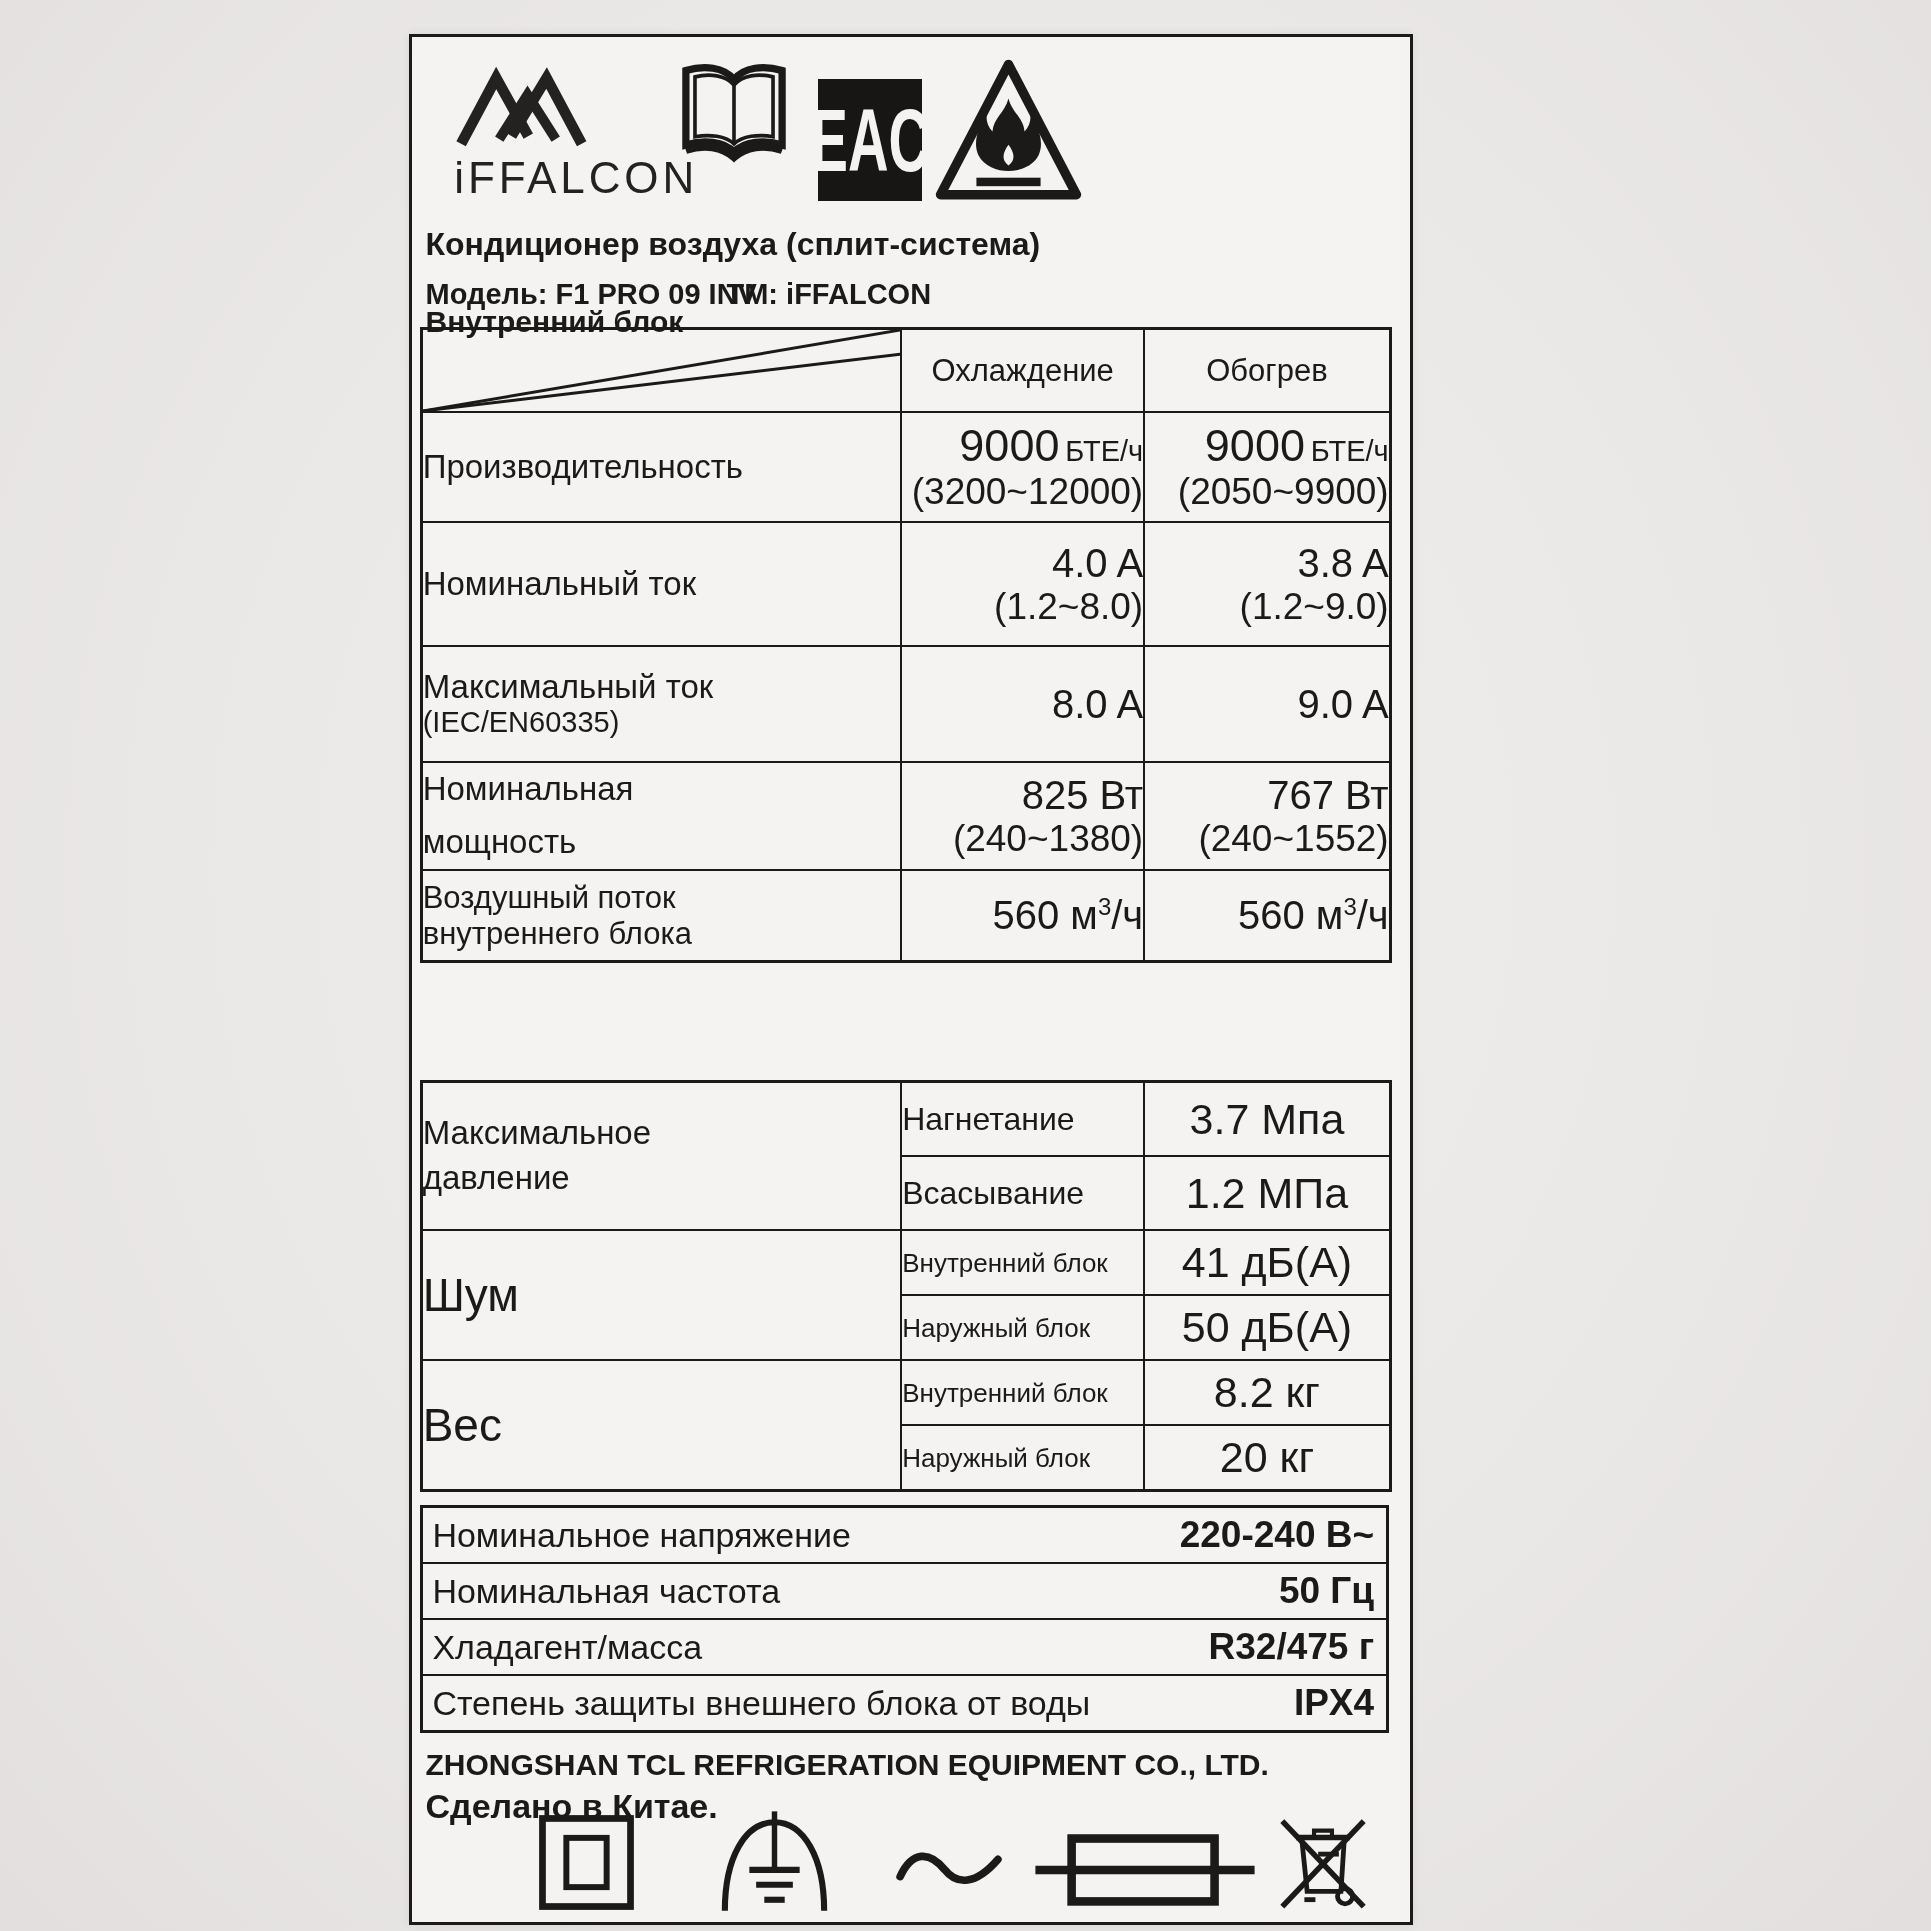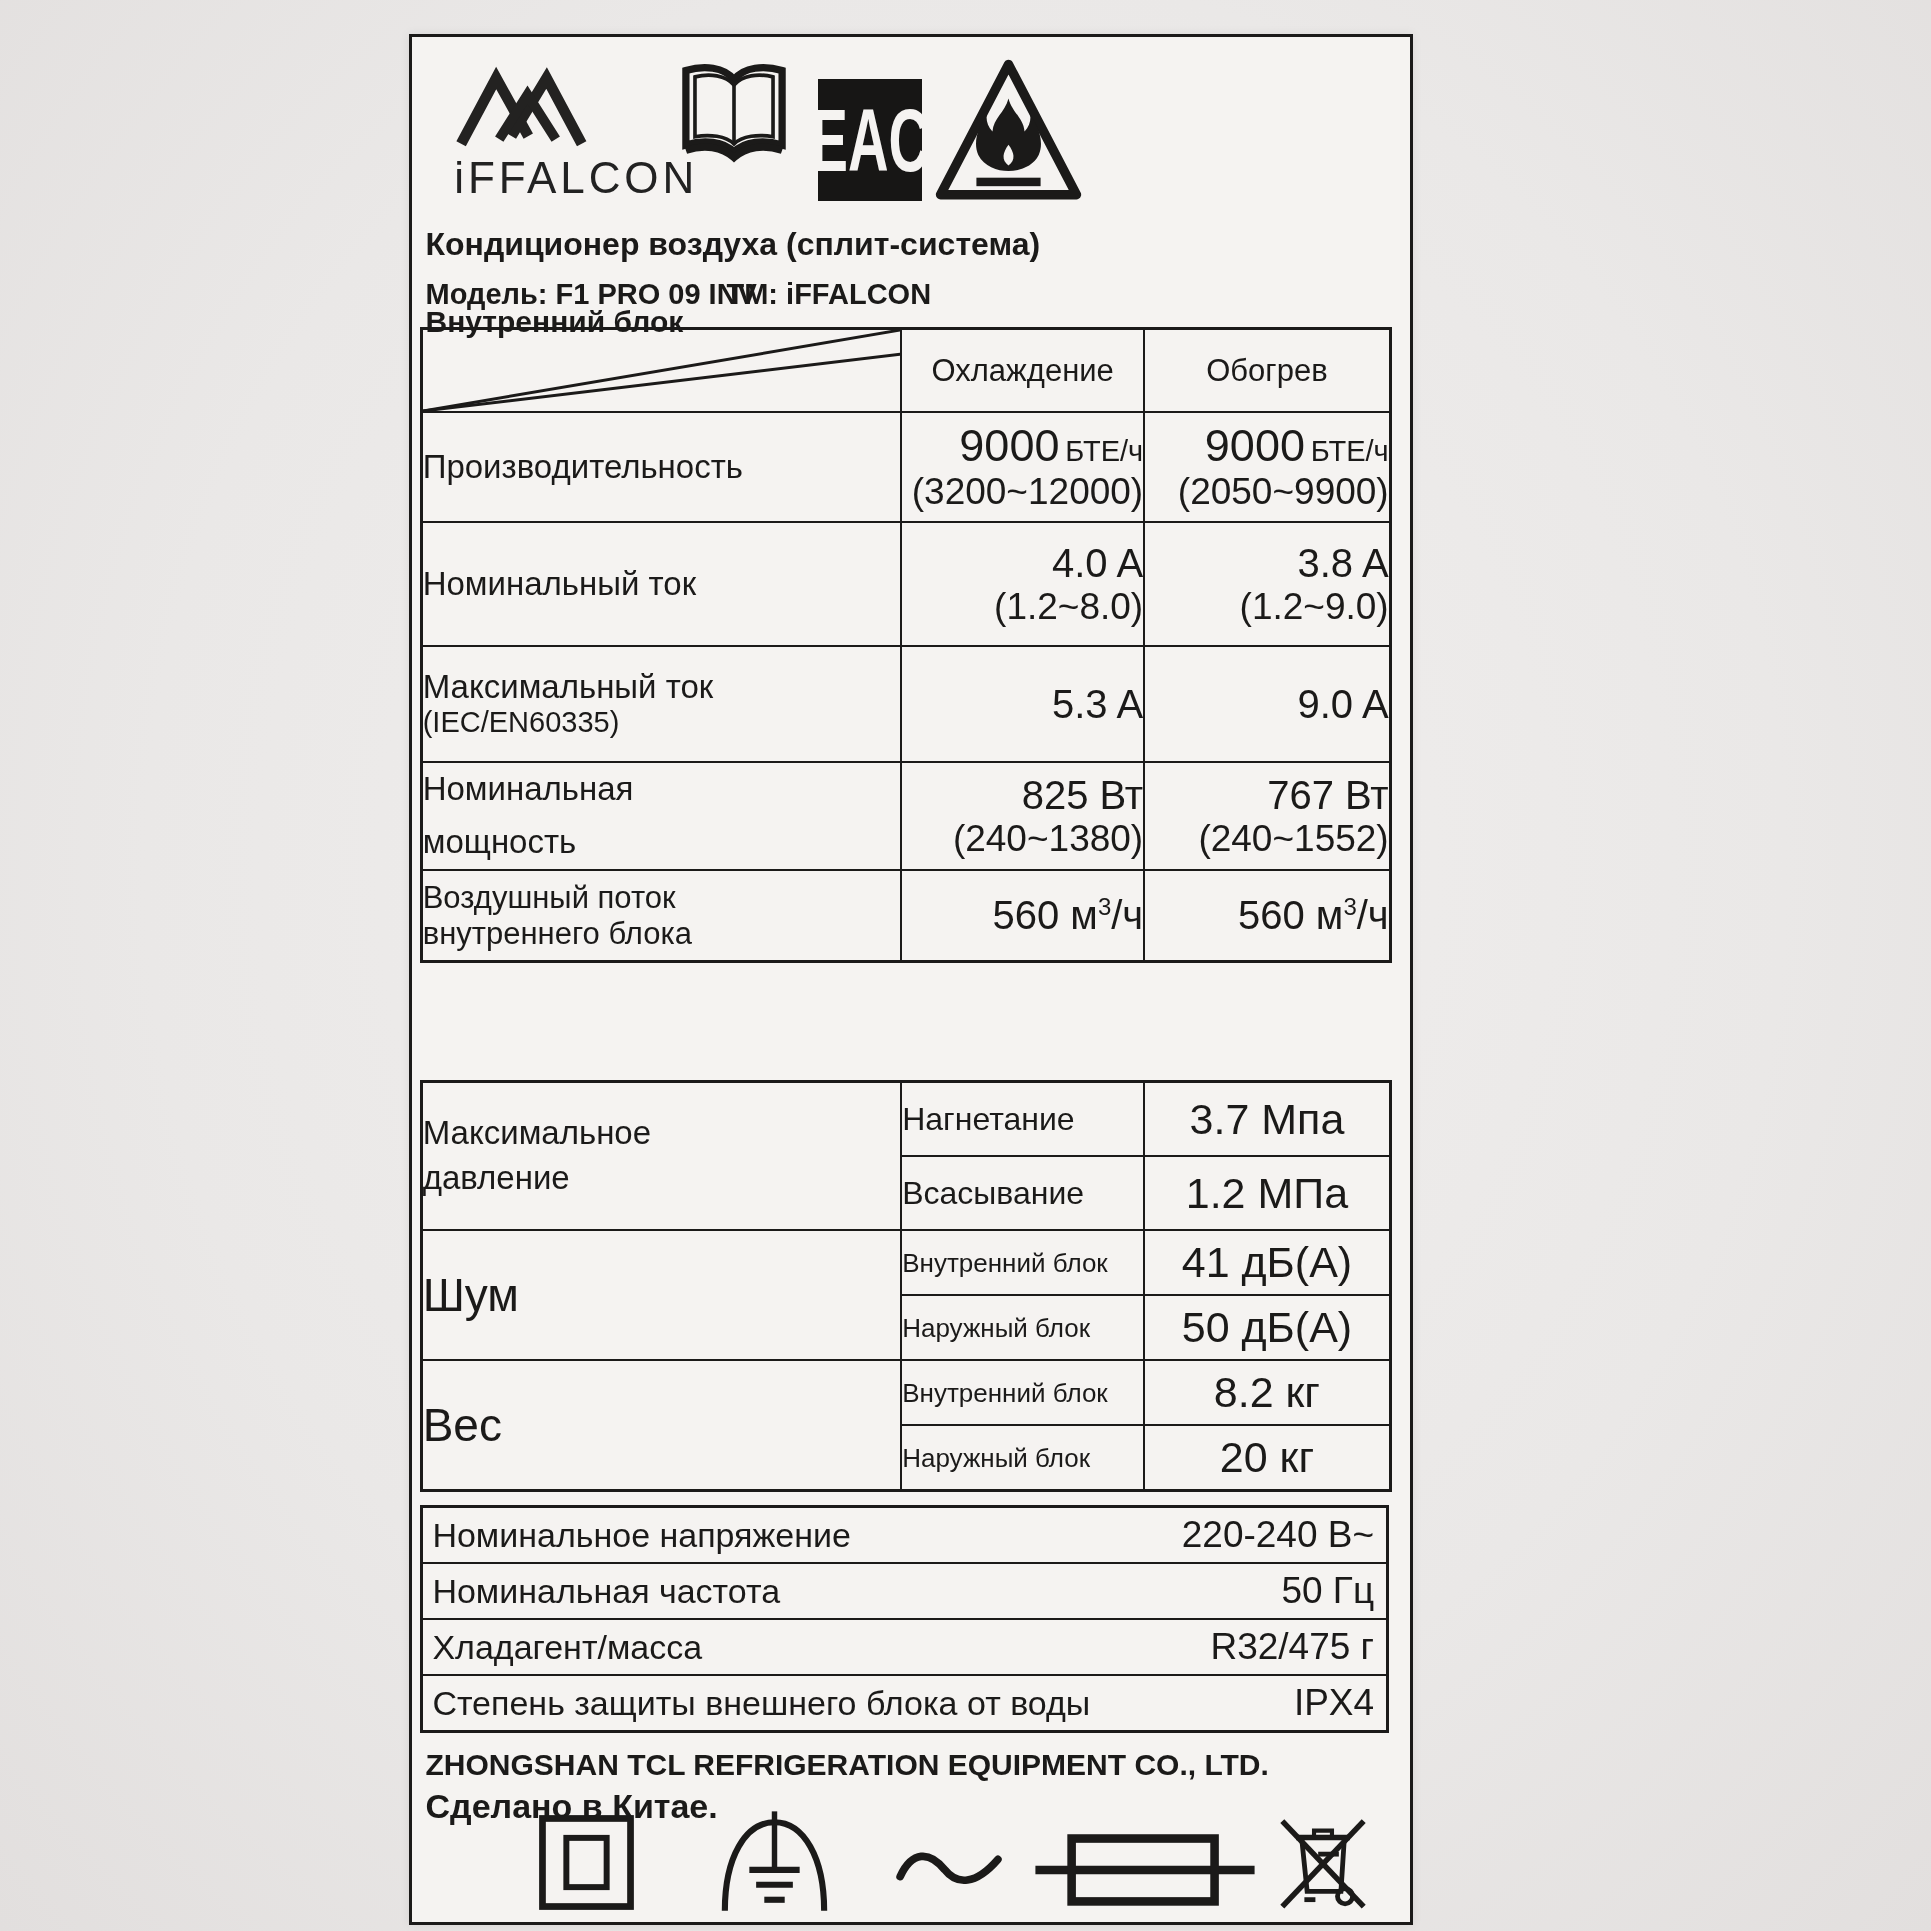--- a/index.html
+++ b/index.html
@@ -62,21 +62,21 @@
 
   td.sub{ padding-left:9.7px; font-size:32px; }
   td.subsm{ padding-left:7.7px; font-size:26px; line-height:1.0; }
   td.glbl div{ line-height:1.35; }
   td.biglbl{ font-size:46px; padding-left:11.6px; }
   td.val2{ text-align:center; font-size:43px; }
 
   .erow{ display:flex; justify-content:space-between; align-items:center;
          padding:0 11.6px 0 9.7px; }
   .elbl{ font-size:34px; }
-  .eval{ font-size:37px; }
+  .eval{ font-size:37px;font-weight:bold; }
   .t3 td{ height:54px; }
 
   .l-manu{ position:absolute; left:13.5px; top:1711px; font-size:30px; font-weight:700; white-space:nowrap; }
   .l-origin{ position:absolute; left:13.5px; top:1750px; font-size:34px; font-weight:700; }
 
   .h-hdr td{ height:81px; }
   .h-cap td{ height:108px;border-radius:32px; }
   .h-cur td{ height:122px; }
   .h-max td{ height:114px; }
   .h-pow td{ height:106px; }
@@ -162,21 +162,21 @@
       <td class="val">
         <div>3.8 A</div>
         <div class="range">(1.2~9.0)</div>
       </td>
     </tr>
     <tr class="h-max">
       <td class="lbl">
         <div>Максимальный ток</div>
         <div class="lbl-sub">(IEC/EN60335)</div>
       </td>
-      <td class="val">5.3 A</td>
+      <td class="val">8.0 A</td>
       <td class="val">9.0 A</td>
     </tr>
     <tr class="h-pow">
       <td class="lbl gap2">
         <div>Номинальная</div>
         <div>мощность</div>
       </td>
       <td class="val">
         <div>825 Вт</div>
         <div class="range">(240~1380)</div>

